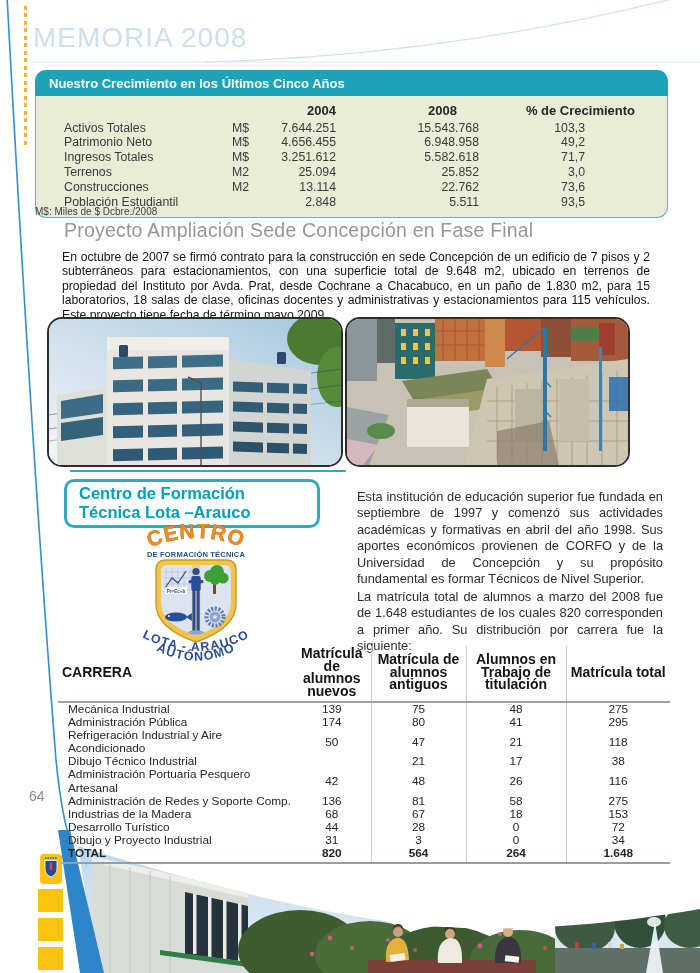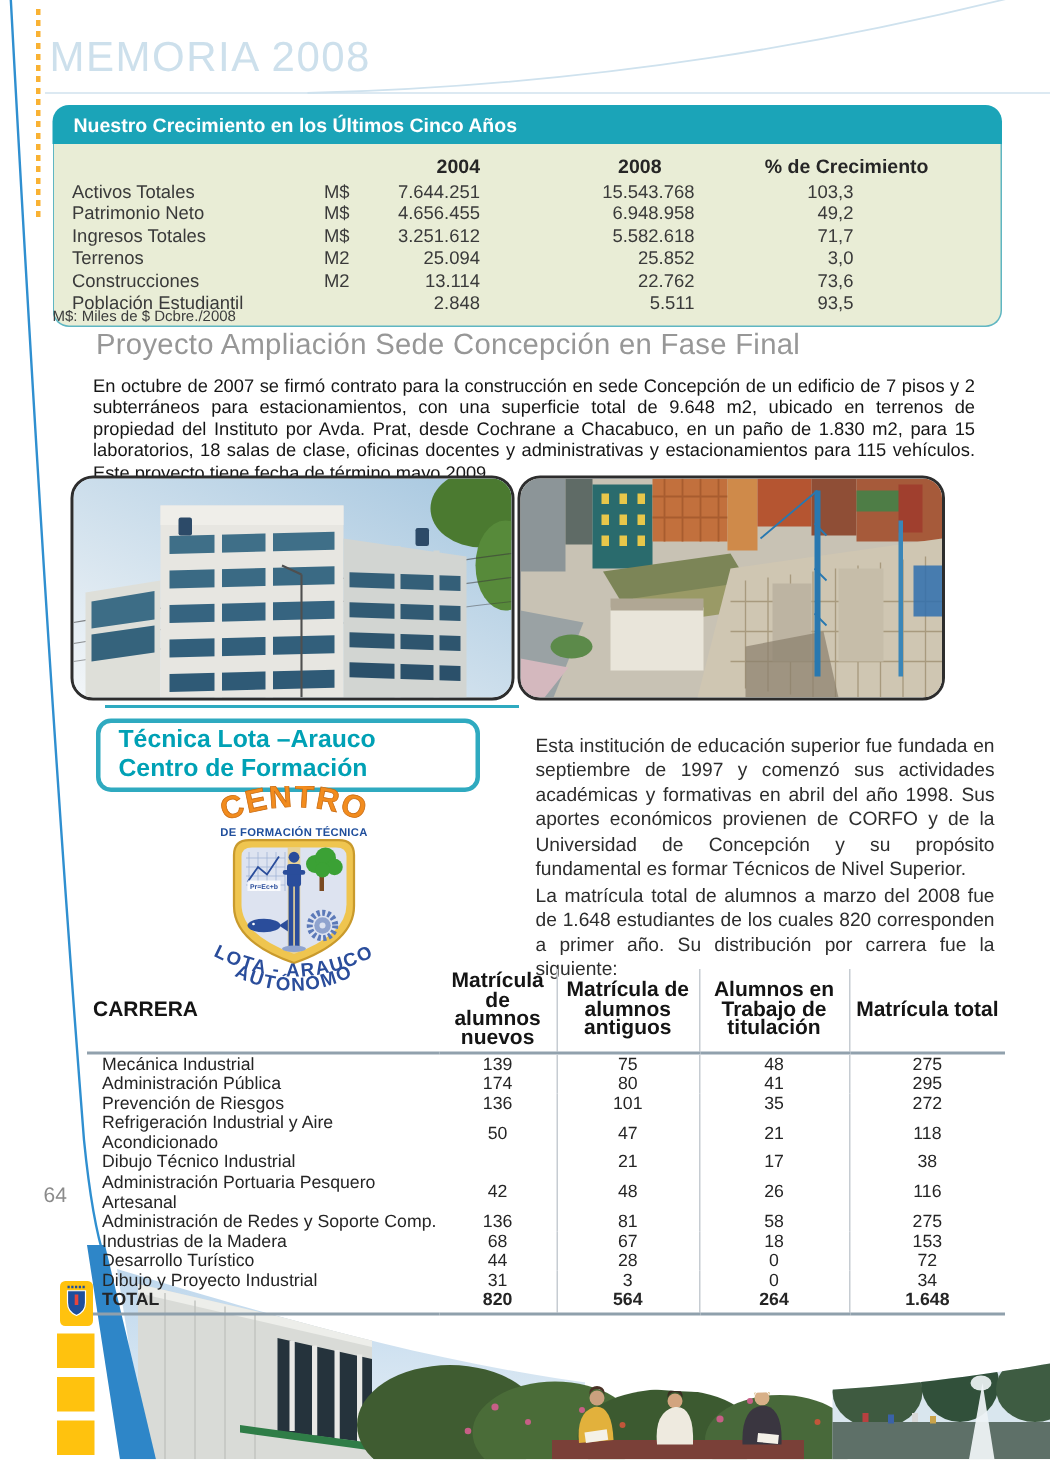--- a/index.html
+++ b/index.html
@@ -13,21 +13,21 @@
      background:repeating-linear-gradient(to bottom,#F9B233 0 4px,transparent 4px 7.5px);}
   .memoria{left:33px;top:22px;font-size:28px;letter-spacing:1px;color:#cde0ec;font-weight:400;}
 
   
   .growth-card{left:35px;top:70px;width:633px;}
   .growth-header{background:#1BA4B8;color:#fff;font-weight:bold;font-size:13px;
      padding:6px 14px 5px;border-radius:11px 11px 0 0;}
   .growth-body{background:#E9EDD6;border:1.5px solid #5fb6c2;border-top:none;
      border-radius:0 0 11px 11px;padding:5px 12px 7px;}
   table{border-collapse:collapse;}
-  .growth-table{width:609px;font-size:12.3px;color:#3a3a3a;table-layout:fixed;}
+  .growth-table{width:609px;font-size:12.3px;color:#3a3a3a;table-layout:fixed;margin-left:16px;}
   .growth-table th{font-size:13px;color:#262626;font-weight:bold;padding:2px 0 3px;}
   .growth-table td{padding:0.6px 0;line-height:13.6px;}
   .g-label{text-align:left;}
   .g-unit{text-align:left;}
   .g-num{text-align:right;}
   .g-n1{padding-right:14px !important;}
   .g-n2{padding-right:14px !important;}
   .g-pct{padding-right:88px !important;}
   .gh-2004{text-align:right;padding-right:14px !important;}
   .gh-2008{text-align:right;padding-right:36px !important;}
@@ -264,22 +264,22 @@
       <g>
         <rect x="196" y="8" width="4" height="124" fill="#2878b0"></rect>
         <path d="M198,8 L160,40 M196,30 L204,38 M196,60 L204,68 M196,90 L204,98" stroke="#2878b0" stroke-width="1.2" fill="none"></path>
         <rect x="252" y="28" width="3" height="104" fill="#3a86b8"></rect>
       </g>
     </svg>
   </div>
 
   <div class="abs cft-topline"></div>
   <div class="abs cft-heading">
+    <div>Centro de Formación</div>
     <div>Técnica Lota –Arauco</div>
-    <div>Centro de Formación</div>
   </div>
 
   <svg id="cft-logo" class="abs" viewBox="0 0 140 150">
     <defs>
       <path id="arcTop" d="M18,26 Q70,2 122,26"></path>
       <path id="arcLota" d="M14,112 Q70,142 126,112"></path>
       <path id="arcAuto" d="M24,123 Q70,150 116,123"></path>
     </defs>
     <text font-size="21" font-weight="bold" fill="#F28C1E" stroke="#C96A10" stroke-width="0.5" letter-spacing="1" font-family="Liberation Sans, sans-serif">
       <textPath href="#arcTop" startOffset="50%" text-anchor="middle">CENTRO</textPath>
@@ -371,27 +371,20 @@
             <td class="c4 sep">275</td>
           </tr>
           <tr>
             <td class="c0">Administración Pública</td>
             <td class="c1">174</td>
             <td class="c2 sep">80</td>
             <td class="c3 sep">41</td>
             <td class="c4 sep">295</td>
           </tr>
           <tr>
-            <td class="c0">Prevención de Riesgos</td>
-            <td class="c1">136</td>
-            <td class="c2 sep">101</td>
-            <td class="c3 sep">35</td>
-            <td class="c4 sep">272</td>
-          </tr>
-          <tr>
             <td class="c0">Refrigeración Industrial y Aire Acondicionado</td>
             <td class="c1">50</td>
             <td class="c2 sep">47</td>
             <td class="c3 sep">21</td>
             <td class="c4 sep">118</td>
           </tr>
           <tr>
             <td class="c0">Dibujo Técnico Industrial</td>
             <td class="c1"></td>
             <td class="c2 sep">21</td>

